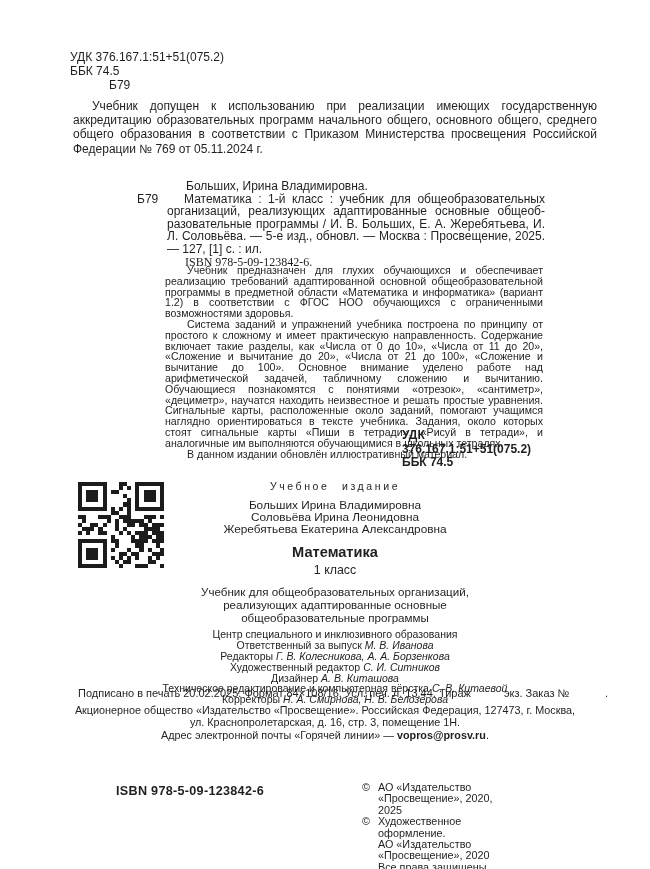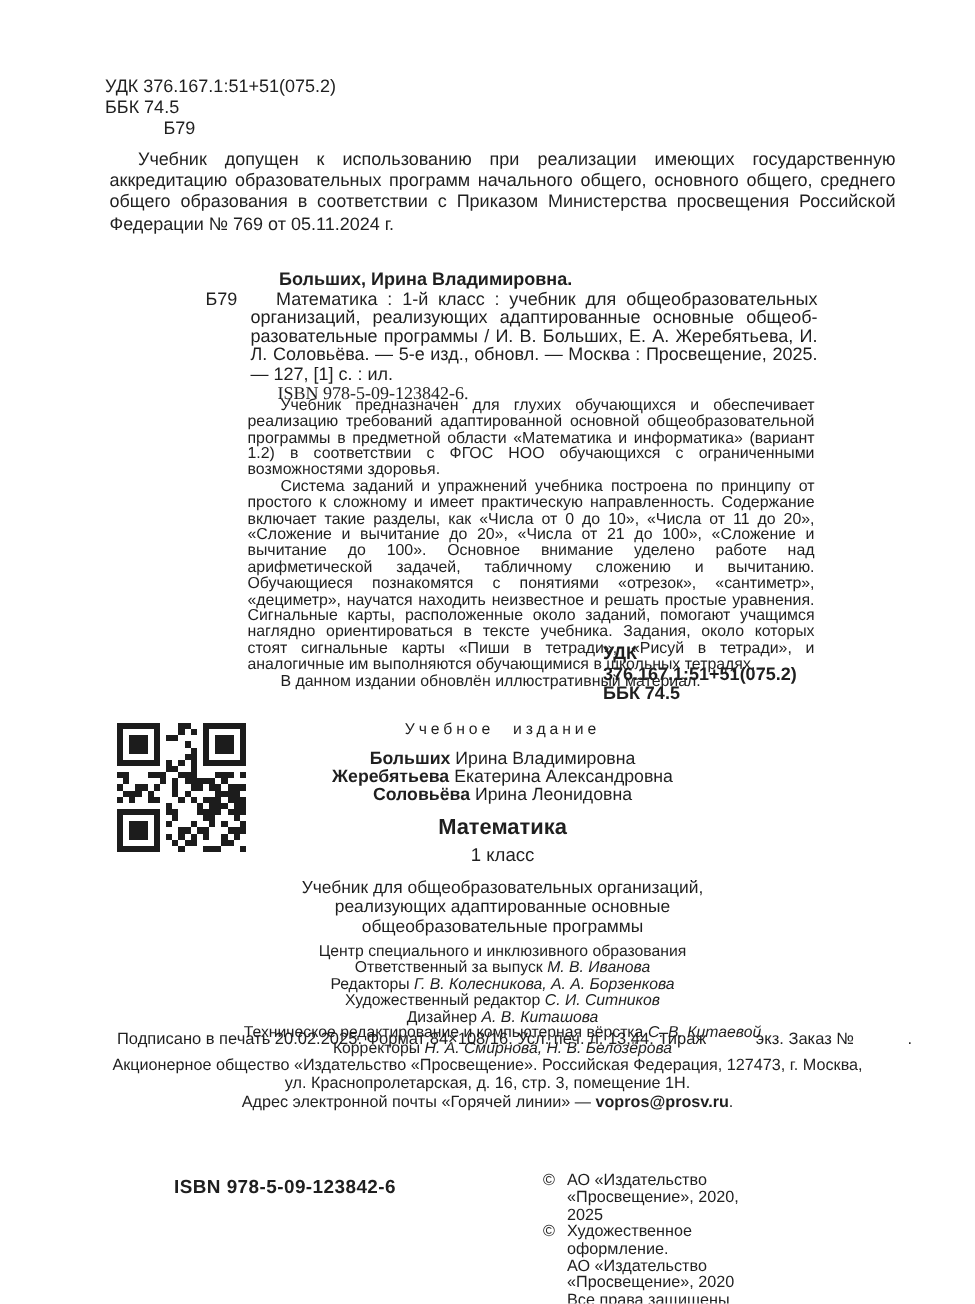--- a/index.html
+++ b/index.html
@@ -17,42 +17,42 @@
   
   .accreditation{
     position:absolute;left:73px;top:99px;width:524px;
     font-size:12px;line-height:14.2px;text-align:justify;text-indent:19px;
   }
 
   
   .biblio{position:absolute;left:137px;top:180px;width:408px;font-size:12px;line-height:12.6px;}
   .biblio .b79{position:absolute;left:0;top:13px;}
   .biblio .btext{margin-left:30px;width:378px;}
-  .biblio .bhead{font-weight:bold;padding-left:19px;}
+  .biblio .bhead{font-weight:normal;padding-left:19px;}
   .biblio .brecord{text-align:justify;text-indent:17px;}
   .biblio .bisbn{text-indent:18px;font-family:Liberation Serif, serif;}
 
   
   .annotation{
     position:absolute;left:165px;top:265px;width:378px;
     font-size:10.6px;line-height:10.8px;text-align:justify;
   }
   .annotation p{margin:0;text-indent:22px;}
 
   
   .codes-bottom{position:absolute;left:402px;top:429px;font-size:12px;line-height:13.6px;font-weight:bold;}
 
   
   .qr{position:absolute;left:78px;top:482px;width:86px;height:86px;}
 
   
   .edition{position:absolute;left:60px;top:480px;width:550px;text-align:center;}
   .kicker{font-size:10.5px;letter-spacing:2.6px;word-spacing:7px;}
   .authors{margin-top:7px;font-size:11.8px;line-height:12px;}
-  .authors b{font-weight:bold;}
+  .authors b{font-weight:normal;}
   .book-title{margin-top:9px;font-size:14.6px;font-weight:bold;}
   .grade{margin-top:3px;font-size:12.4px;}
   .subtitle{margin-top:9px;font-size:11.6px;line-height:12.8px;}
   .credits{margin-top:5px;font-size:10.5px;line-height:10.8px;}
   .credits .nm{font-style:italic;}
   .credits .nm:not(:empty){margin-left:3px;}
 
   
   .imprint{position:absolute;left:78px;top:687px;width:530px;font-size:11px;display:flex;gap:12px;}
   .imprint .p2{margin-left:21px;}
@@ -321,22 +321,22 @@
         <rect x="60" y="80" width="4" height="4"></rect>
         <rect x="64" y="80" width="4" height="4"></rect>
         <rect x="80" y="80" width="4" height="4"></rect>
       </svg></div>
 
   <div class="edition">
     <div class="kicker">Учебное издание</div>
 
     <div class="authors">
       <div><b>Больших</b> <span>Ирина Владимировна</span></div>
+      <div><b>Соловьёва</b> <span>Ирина Леонидовна</span></div>
       <div><b>Жеребятьева</b> <span>Екатерина Александровна</span></div>
-      <div><b>Соловьёва</b> <span>Ирина Леонидовна</span></div>
     </div>
 
     <div class="book-title">Математика</div>
     <div class="grade">1 класс</div>
 
     <div class="subtitle">
       <div>Учебник для общеобразовательных организаций,</div>
       <div>реализующих адаптированные основные</div>
       <div>общеобразовательные программы</div>
     </div>

